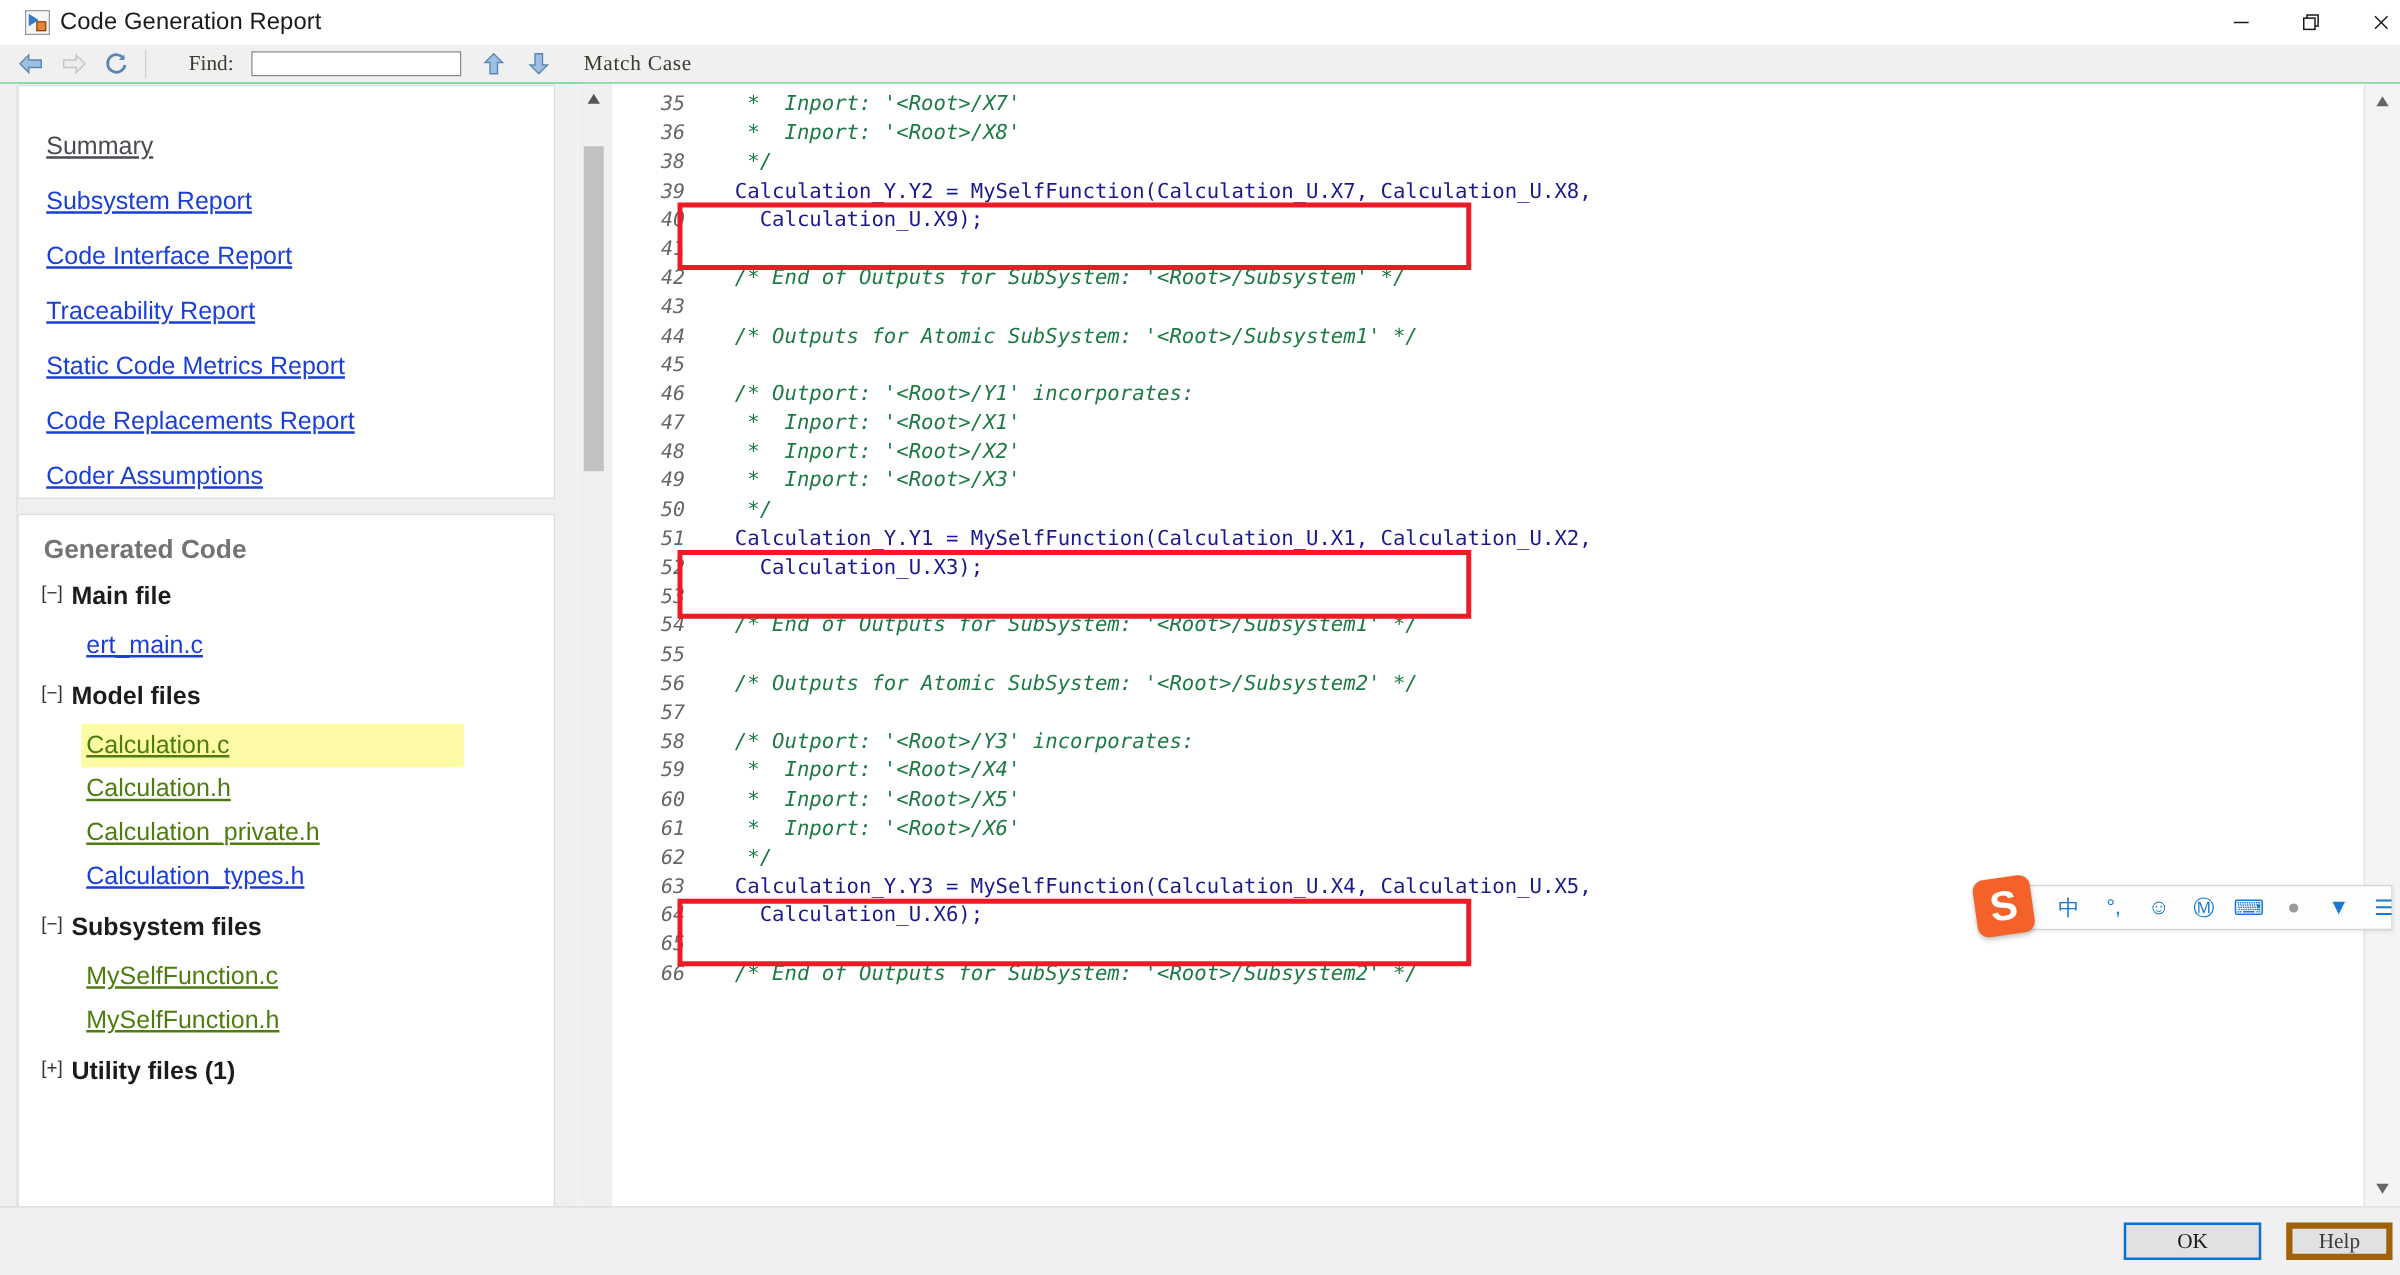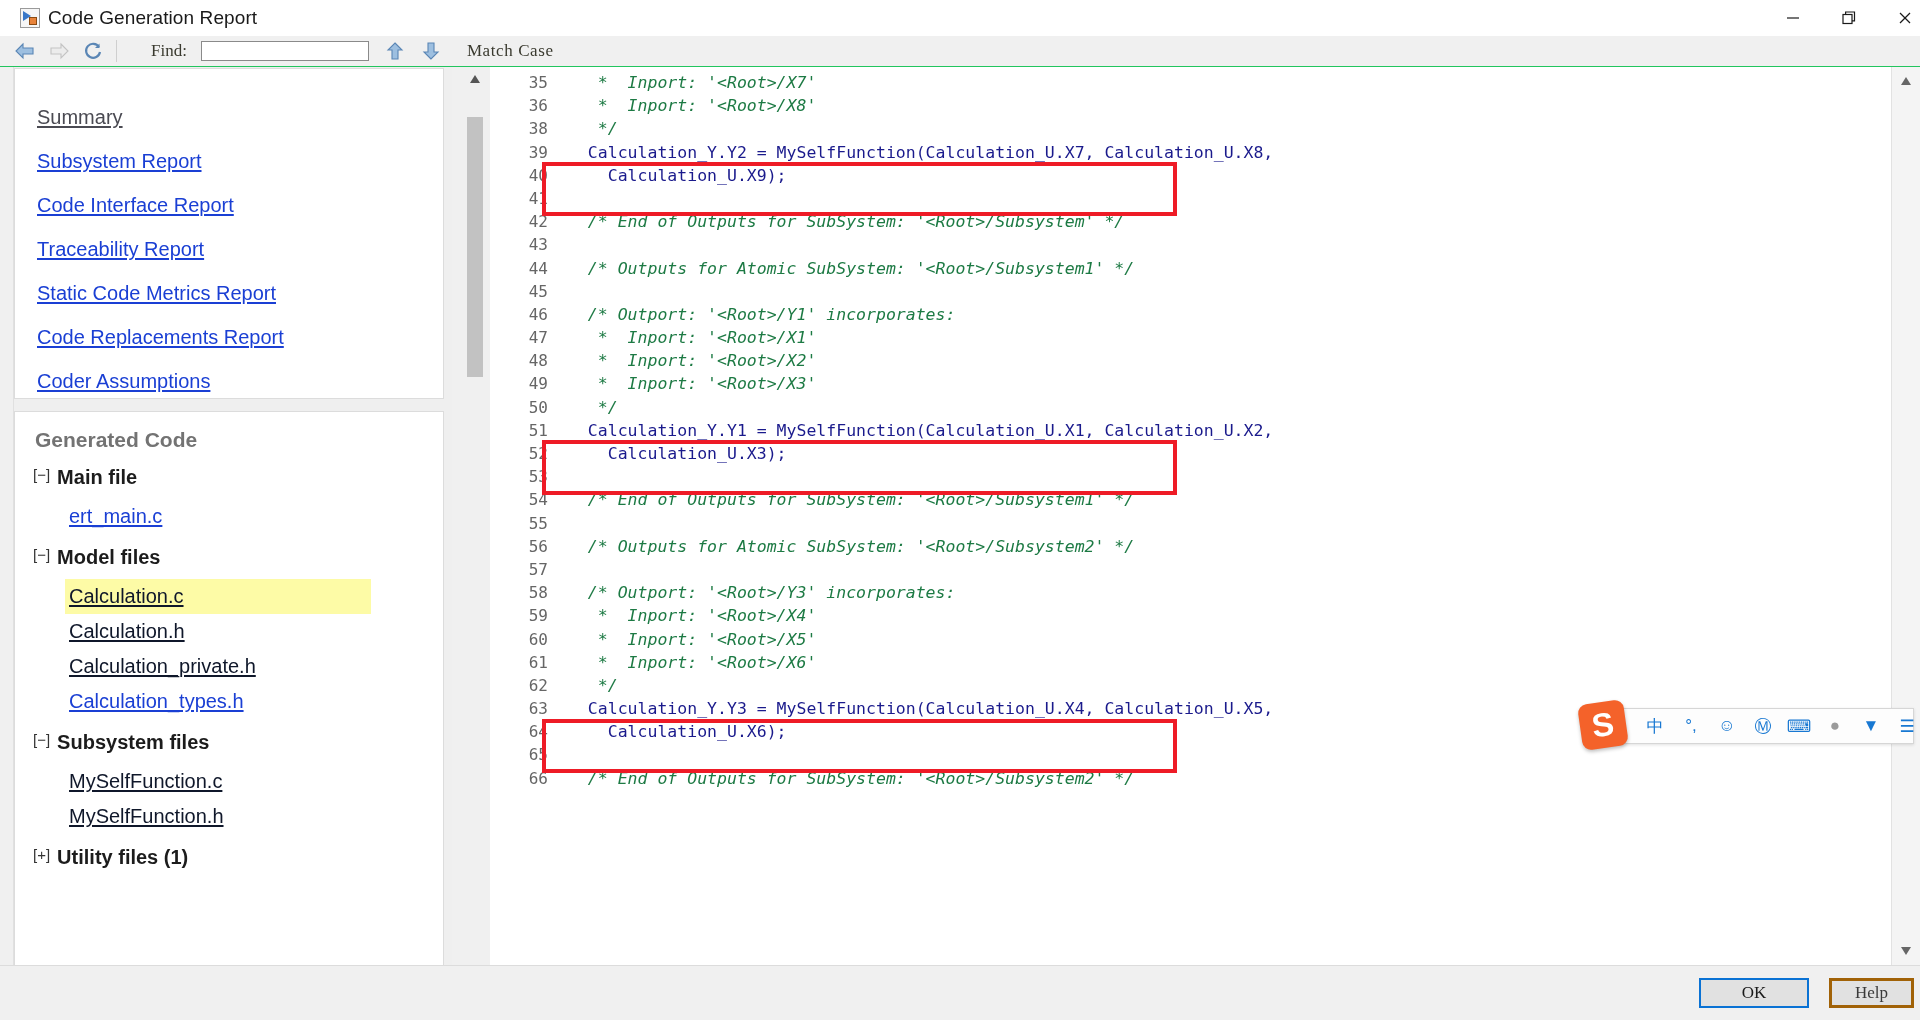--- a/index.html
+++ b/index.html
@@ -135,21 +135,21 @@
     font-family: "Liberation Sans", sans-serif;
     font-size: 20px; font-weight: bold; color: #1c1c1c;
   }
   .tree-file {
     font-family: "Liberation Sans", sans-serif;
     font-size: 20px; line-height: 35px;
     margin-left: 36px; width: fit-content;
     text-decoration: underline; text-underline-offset: 2px;
     color: #1a3fd4; cursor: pointer; white-space: nowrap;
   }
-  .tree-file.visited { color: #0f172a; }
+  .tree-file.visited { color: #4d7c0f; }
   .tree-file.highlight {
     background: #fdfba6;
     display: block; width: 306px; margin-left: 32px; padding-left: 4px;
     box-sizing: border-box;
   }
 
   
   .splitter {
     position: absolute; left: 452px; top: 0; width: 10px; height: 898px;
     background: #f0f0f0;
@@ -189,21 +189,21 @@
 
   .code-line {
     display: flex; align-items: baseline;
     height: 23.2px;
     font-family: "DejaVu Sans Mono", monospace;
     font-size: 16.5px;
     white-space: pre;
   }
   .ln {
     width: 58px; flex: none; text-align: right; padding-right: 20px;
-    color: #666666; 
+    color: #666666; font-style: italic;
     font-family: "DejaVu Sans Mono", monospace; font-size: 16px;
   }
   .ctext { color: #1a1a8c; }
   .ctext.cmt { color: #1d7a44; font-style: italic; }
 
   
   .redbox {
     position: absolute;
     border: 4px solid #ee1b26;
     box-sizing: border-box;
@@ -236,21 +236,21 @@
   }
   .ime-item.first { margin-left: 42px; }
 
   
   .footer {
     position: absolute; left: 0; top: 965px; width: 1920px; height: 55px;
     background: #f0f0f0; border-top: 1px solid #dcdcdc;
   }
   .btn {
     position: absolute; top: 12px; height: 30px; width: 110px;
-    background: #e1e1e1; border: 3px solid #a16207;
+    background: #e1e1e1; border: 5px solid #a16207;
     font-family: "Liberation Serif", serif; font-size: 17px; color: #1a1a1a;
     display: flex; align-items: center; justify-content: center;
     cursor: pointer; box-sizing: border-box;
   }
   .btn.ok { left: 1699px; border: 2px solid #0a72d4; }
   .btn.help { left: 1829px; width: 85px; color: #3a3a3a; }
 </style>
 </head>
 <body>
 

